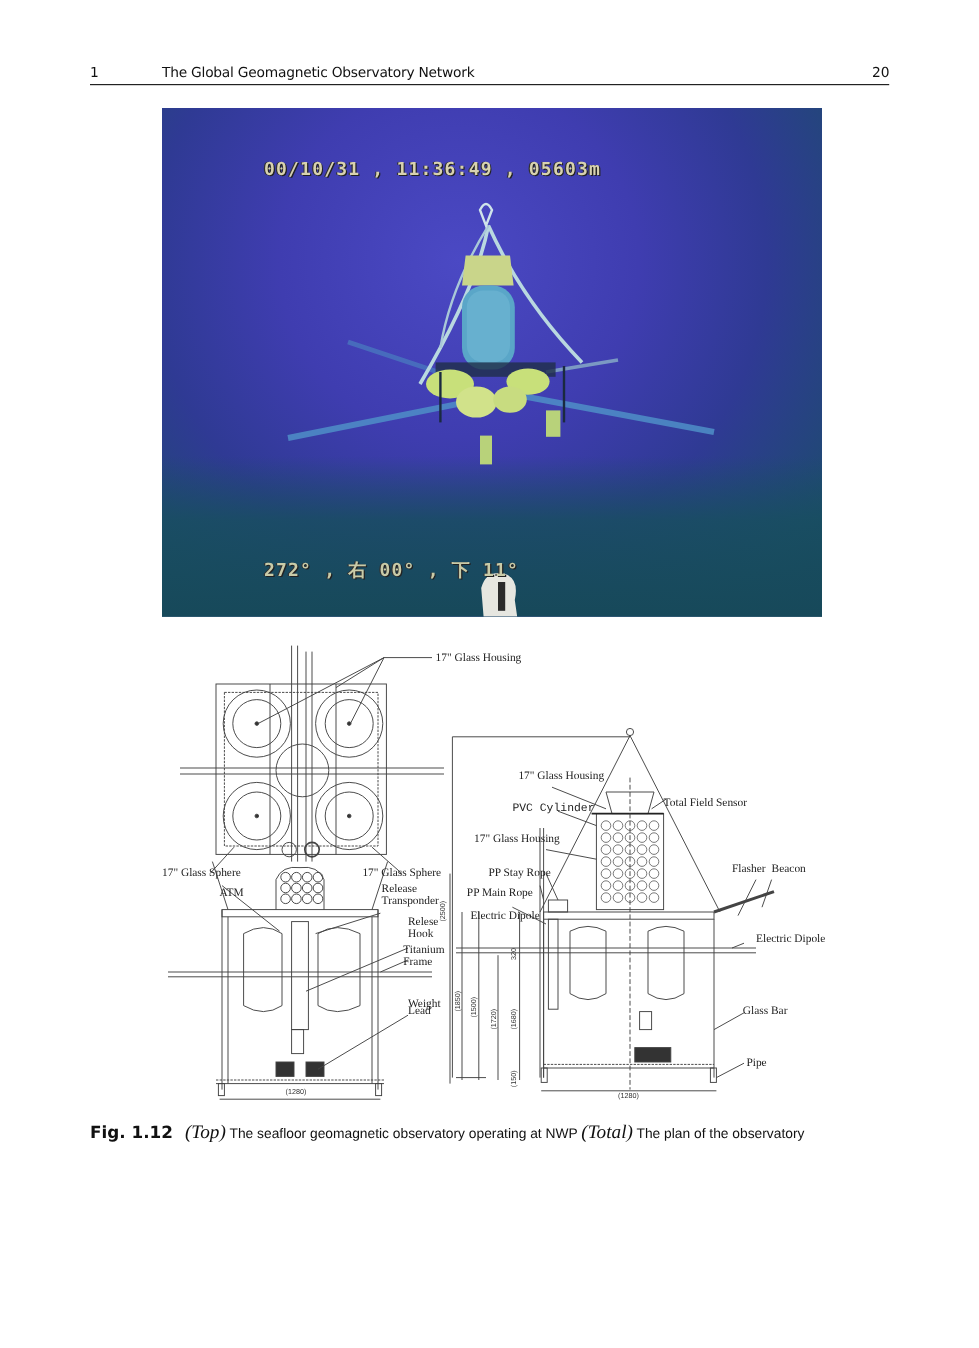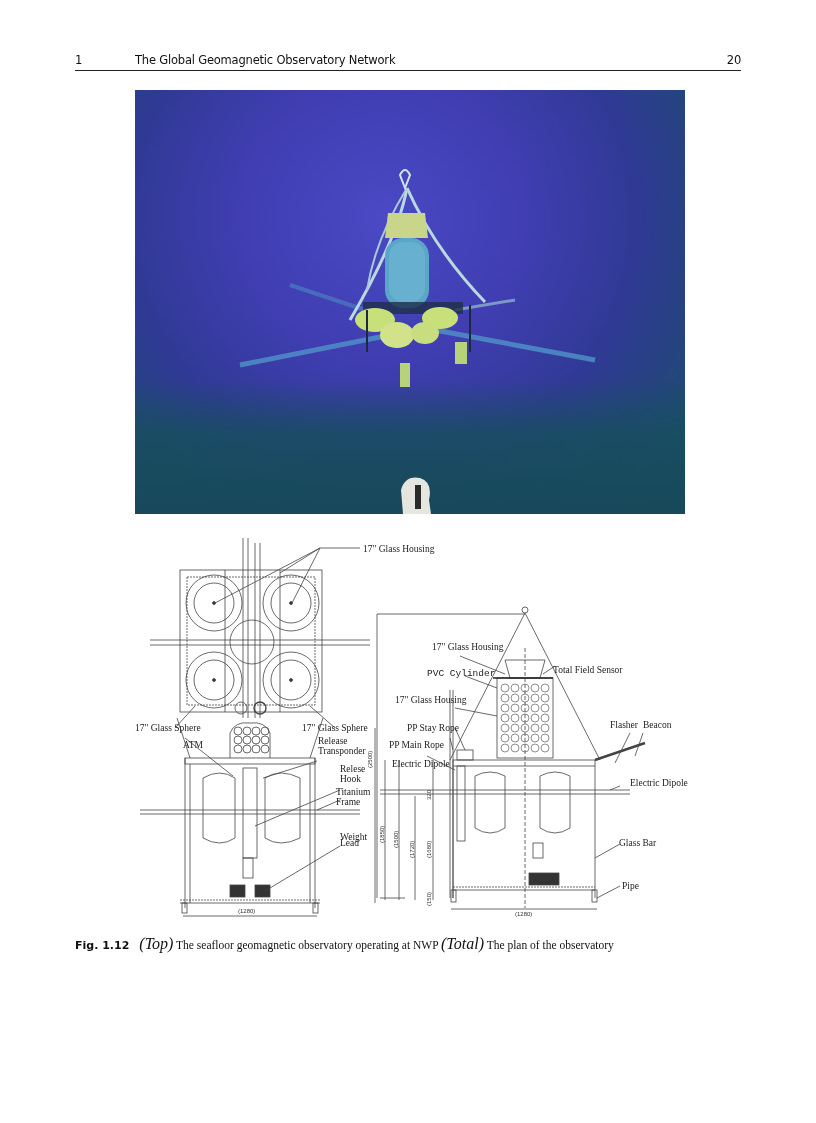--- a/index.html
+++ b/index.html
@@ -19,23 +19,23 @@
   .photo .osd-bottom { left: 85px; top: 376px; color: #c9cba8; }
   .photo svg { position: absolute; left: 0; top: 0; }
 
   .diagram { position: absolute; left: 135px; top: 528px; width: 560px; height: 392px; }
   .diagram svg { position: absolute; left: 0; top: 0; }
   .lbl { position: absolute; font-family: "Liberation Serif", serif; font-size: 9.5px; color: #222; line-height: 10px; white-space: nowrap; }
   .dim { position: absolute; font-family: "Liberation Sans", sans-serif; font-size: 6px; color: #333; white-space: nowrap; }
   .dim.v { transform: rotate(-90deg); transform-origin: left top; }
 
   .caption { position: absolute; left: 75px; top: 935px; font-size: 11px; white-space: nowrap; }
-  .caption .fig { font-family: "DejaVu Sans", sans-serif; font-weight: bold; font-size: 11px; margin-right: 10px; }
+  .caption .fig { font-family: "DejaVu Sans", sans-serif; font-weight: bold; font-size: 14px; margin-right: 10px; }
   .caption .it { font-family: "Liberation Serif", serif; font-style: italic; font-size: 16px; }
-  .caption .rm { font-family: Liberation Serif, serif; font-size: 11.5px; }
+  .caption .rm { font-family: Liberation Sans, sans-serif; font-size: 11.5px; }
 </style>
 </head>
 <body>
 
 <div class="running-head">
   <span class="chap">1</span>
   <span class="title">The Global Geomagnetic Observatory Network</span>
   <span class="page">20</span>
 </div>
 <div class="rule"></div>
@@ -67,20 +67,22 @@
     <ellipse cx="290" cy="243" rx="14" ry="11" fill="#c8dc80"></ellipse>
 
     <rect x="320" y="252" width="12" height="22" fill="#b8d27a"></rect>
     <rect x="265" y="273" width="10" height="24" fill="#b8d27a"></rect>
     <line x1="232" y1="220" x2="232" y2="262" stroke="#1a2a40" stroke-width="2"></line>
     <line x1="335" y1="215" x2="335" y2="262" stroke="#1a2a40" stroke-width="2"></line>
 
     <path d="M268 424 L266 400 Q270 385 285 388 Q298 392 294 410 L296 424 Z" fill="#e6e6e0"></path>
     <rect x="280" y="395" width="6" height="24" fill="#2a2a2a"></rect>
   </svg>
+  <div class="osd osd-top">00/10/31 , 11:36:49 , 05603m</div>
+  <div class="osd osd-bottom">272° , 右 00° , 下 11°</div>
 </div>
 
 <div class="diagram">
   <svg width="560" height="392" fill="none" stroke="#444" stroke-width="0.8">
 
     <rect x="45" y="42" width="142" height="142"></rect>
     <rect x="52" y="49" width="128" height="128" stroke-dasharray="2,1"></rect>
     <circle cx="79" cy="75" r="28"></circle>
     <circle cx="79" cy="75" r="20"></circle>
     <circle cx="156" cy="75" r="28"></circle>

